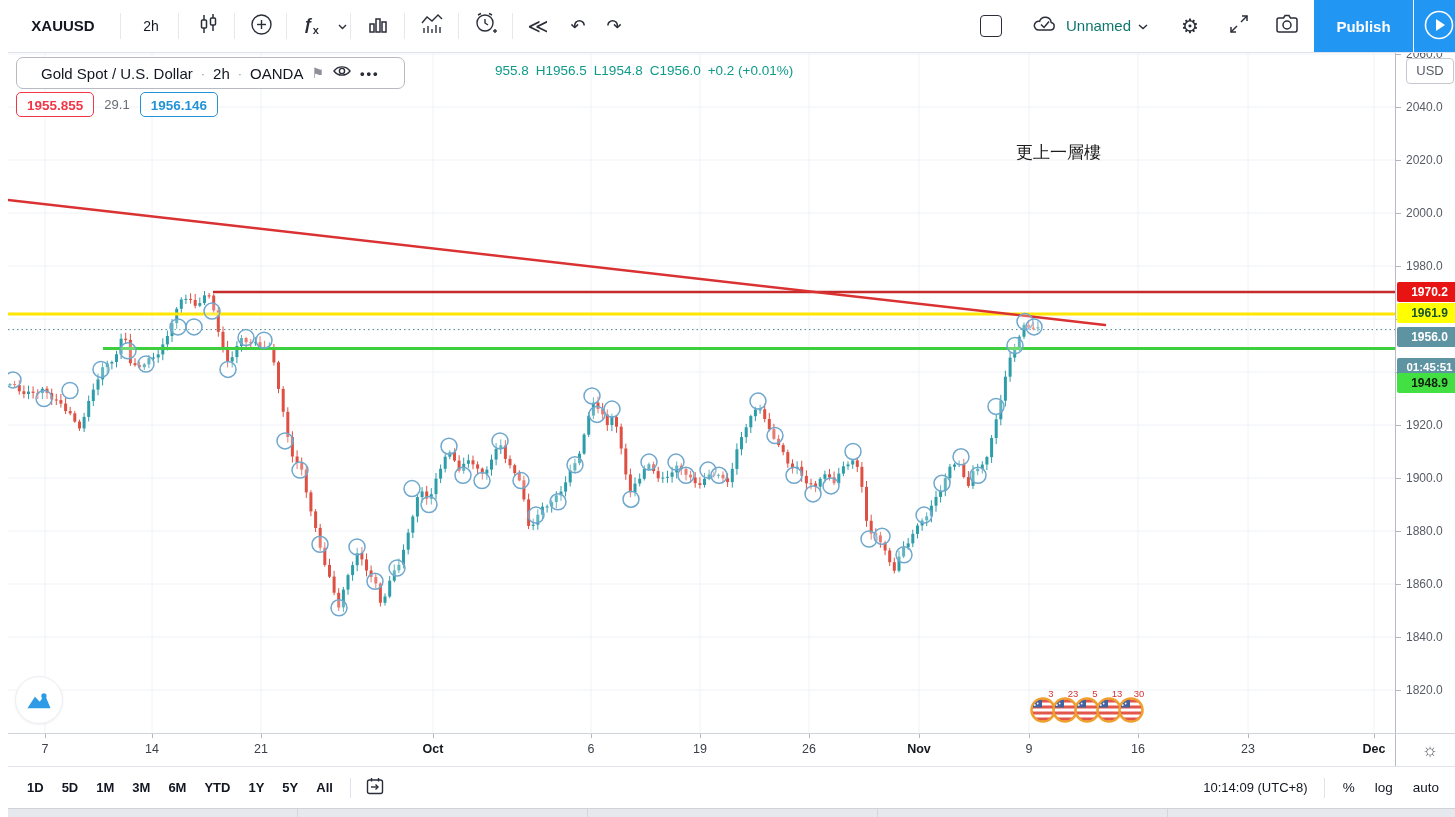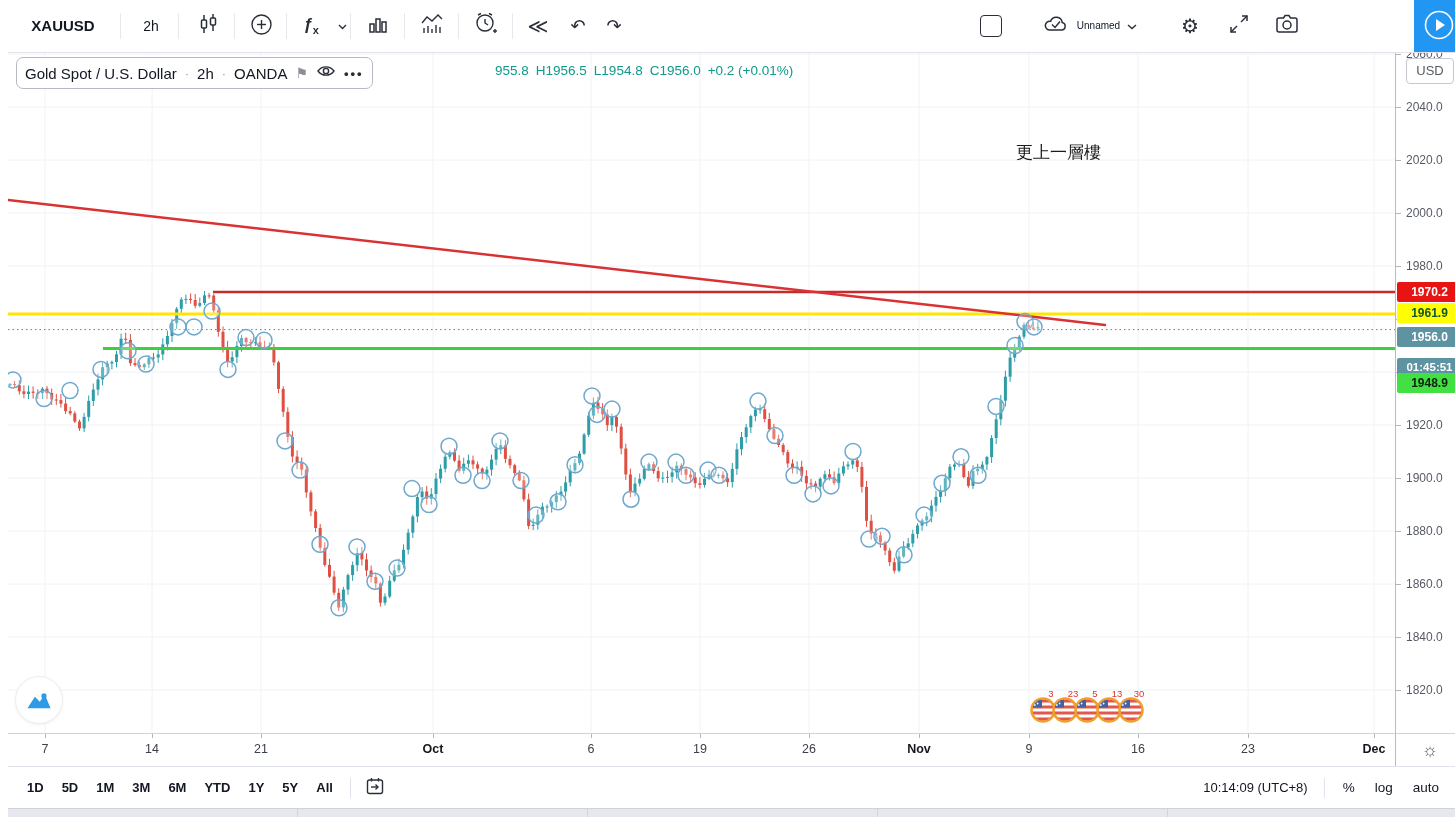--- a/index.html
+++ b/index.html
@@ -10,28 +10,28 @@
   .toolbar{position:absolute;left:0;top:0;width:1455px;height:52px;background:#fff;border-bottom:1px solid #e0e3eb;z-index:30;}
   .tbtn{position:absolute;top:0;height:51px;display:flex;align-items:center;justify-content:center;background:none;border:none;cursor:pointer;color:#2a2e39;font-family:inherit;padding:0;}
   .vsep{position:absolute;top:13px;height:26px;width:1px;background:#e6e8ee;}
   .sym{font-size:15px;font-weight:700;color:#131722;}
   .ivl{font-size:14px;color:#131722;}
   .glyph{font-size:20px;line-height:1;color:#2a2e39;}
   .fx{font-size:17px;font-style:italic;font-weight:600;}
   .fx sub{font-size:11px;font-style:normal;}
   .layoutbox{width:20px;height:20px;border:1.7px solid #2a2e39;border-radius:4px;}
   .cloudgrp{gap:7px;}
-  .unnamed{font-size:10px;color:#0f172a;}
+  .unnamed{font-size:15px;color:#0f766e;}
   .publish{position:absolute;left:1306px;top:0;width:99px;height:52px;border:none;cursor:pointer;color:#fff;font-size:15px;font-weight:700;font-family:inherit;}
   .playbtn{position:absolute;left:1406px;top:0;width:49px;height:52px;border:none;cursor:pointer;display:flex;align-items:center;justify-content:center;}
   .pubdiv{position:absolute;left:1405px;top:0;width:1px;height:52px;background:rgba(255,255,255,.45);z-index:31;}
 
   
   #chart{position:absolute;left:0;top:52px;z-index:1;}
-  .pill{position:absolute;left:8px;top:57px;height:30px;display:flex;align-items:center;gap:8px;padding:0 8px;border:1px solid #b7bac2;border-radius:7px;background:#fff;z-index:12;cursor:pointer;}
+  .pill{position:absolute;left:8px;top:57px;height:30px;display:flex;align-items:center;gap:8px;padding:0 24px;border:1px solid #b7bac2;border-radius:7px;background:#fff;z-index:12;cursor:pointer;}
   .pill .name{font-size:15px;color:#131722;}
   .pill .dot{color:#9598a1;font-size:13px;}
   .pill .meta{font-size:15px;color:#131722;}
   .flagg{font-size:14px;color:#8c8f98;line-height:1;}
   .dots{font-size:13px;font-weight:700;letter-spacing:2px;color:#2a2e39;}
   .ohlc{position:absolute;left:447px;top:63px;font-size:13.5px;color:#0f9a8a;z-index:11;white-space:nowrap;margin-left:40px;}
   .ohlc b{font-weight:400;margin-left:7px;}
   .quote{position:absolute;left:8px;top:92px;display:flex;align-items:center;gap:10px;z-index:12;}
   .qbox{height:25px;line-height:25px;padding:0 10px;border-radius:5px;border:1px solid;font-size:13.5px;font-weight:600;background:#fff;cursor:pointer;}
   .mid{font-size:13px;color:#676b74;}
@@ -174,20 +174,21 @@
             <line x1="9" y1="13" x2="3" y2="19"></line>
             <polyline points="8,19 3,19 3,14"></polyline>
           </svg></span>
     </button>
     <button class="tbtn" style="left:1256px;width:46px">
       <span><svg width="24" height="22" viewBox="0 0 24 22" fill="none" stroke="#2a2e39" stroke-width="1.5">
             <path d="M8.5 5 l1.6-2.5 h3.8 L15.5 5 H20 a2 2 0 0 1 2 2 v10 a2 2 0 0 1 -2 2 H4 a2 2 0 0 1 -2-2 V7 a2 2 0 0 1 2-2 z"></path>
             <circle cx="12" cy="12" r="4"></circle>
           </svg></span>
     </button>
+    <button class="publish" style="background: rgb(34, 150, 243);">Publish</button>
     <i class="pubdiv"></i>
     <button class="playbtn" style="background: rgb(34, 150, 243);">
       <span><svg width="32" height="32" viewBox="0 0 32 32">
             <circle cx="16" cy="16" r="13.5" fill="none" stroke="#fff" stroke-width="1.6"></circle>
             <polygon points="13,10 22,16 13,22" fill="#fff"></polygon>
           </svg></span>
     </button>
   </header>
 
   <svg id="chart" width="1387" height="681" viewBox="0 52 1387 681">
@@ -830,20 +831,25 @@
           <path d="M2 8 C6 2.5 14 2.5 18 8 C14 13.5 6 13.5 2 8 Z"></path>
           <circle cx="10" cy="8" r="2.6"></circle>
         </svg></span>
     <span class="dots">•••</span>
   </div>
 
   <div class="ohlc" style="color: rgb(15, 154, 138);">
     <span>955.8</span><b><span>H</span><span>1956.5</span></b><b><span>L</span><span>1954.8</span></b><b><span>C</span><span>1956.0</span></b><b><span>+0.2 (+0.01%)</span></b>
   </div>
 
+  <div class="quote">
+    <button class="qbox" style="color:#f23645;border-color:#f23645">1955.855</button>
+    <span class="mid">29.1</span>
+    <button class="qbox" style="color:#2493d6;border-color:#2493d6">1956.146</button>
+  </div>
 
   <div class="annot">更上一層樓</div>
 
   <div class="wmark">
     <svg width="28" height="24" viewBox="0 0 34 28">
         <path d="M3 24 L12 10 L18 16 L24 7 L31 24 Z" fill="#2e9be6"></path>
         <circle cx="23" cy="9" r="3.2" fill="#2e9be6"></circle>
       </svg>
   </div>
 

